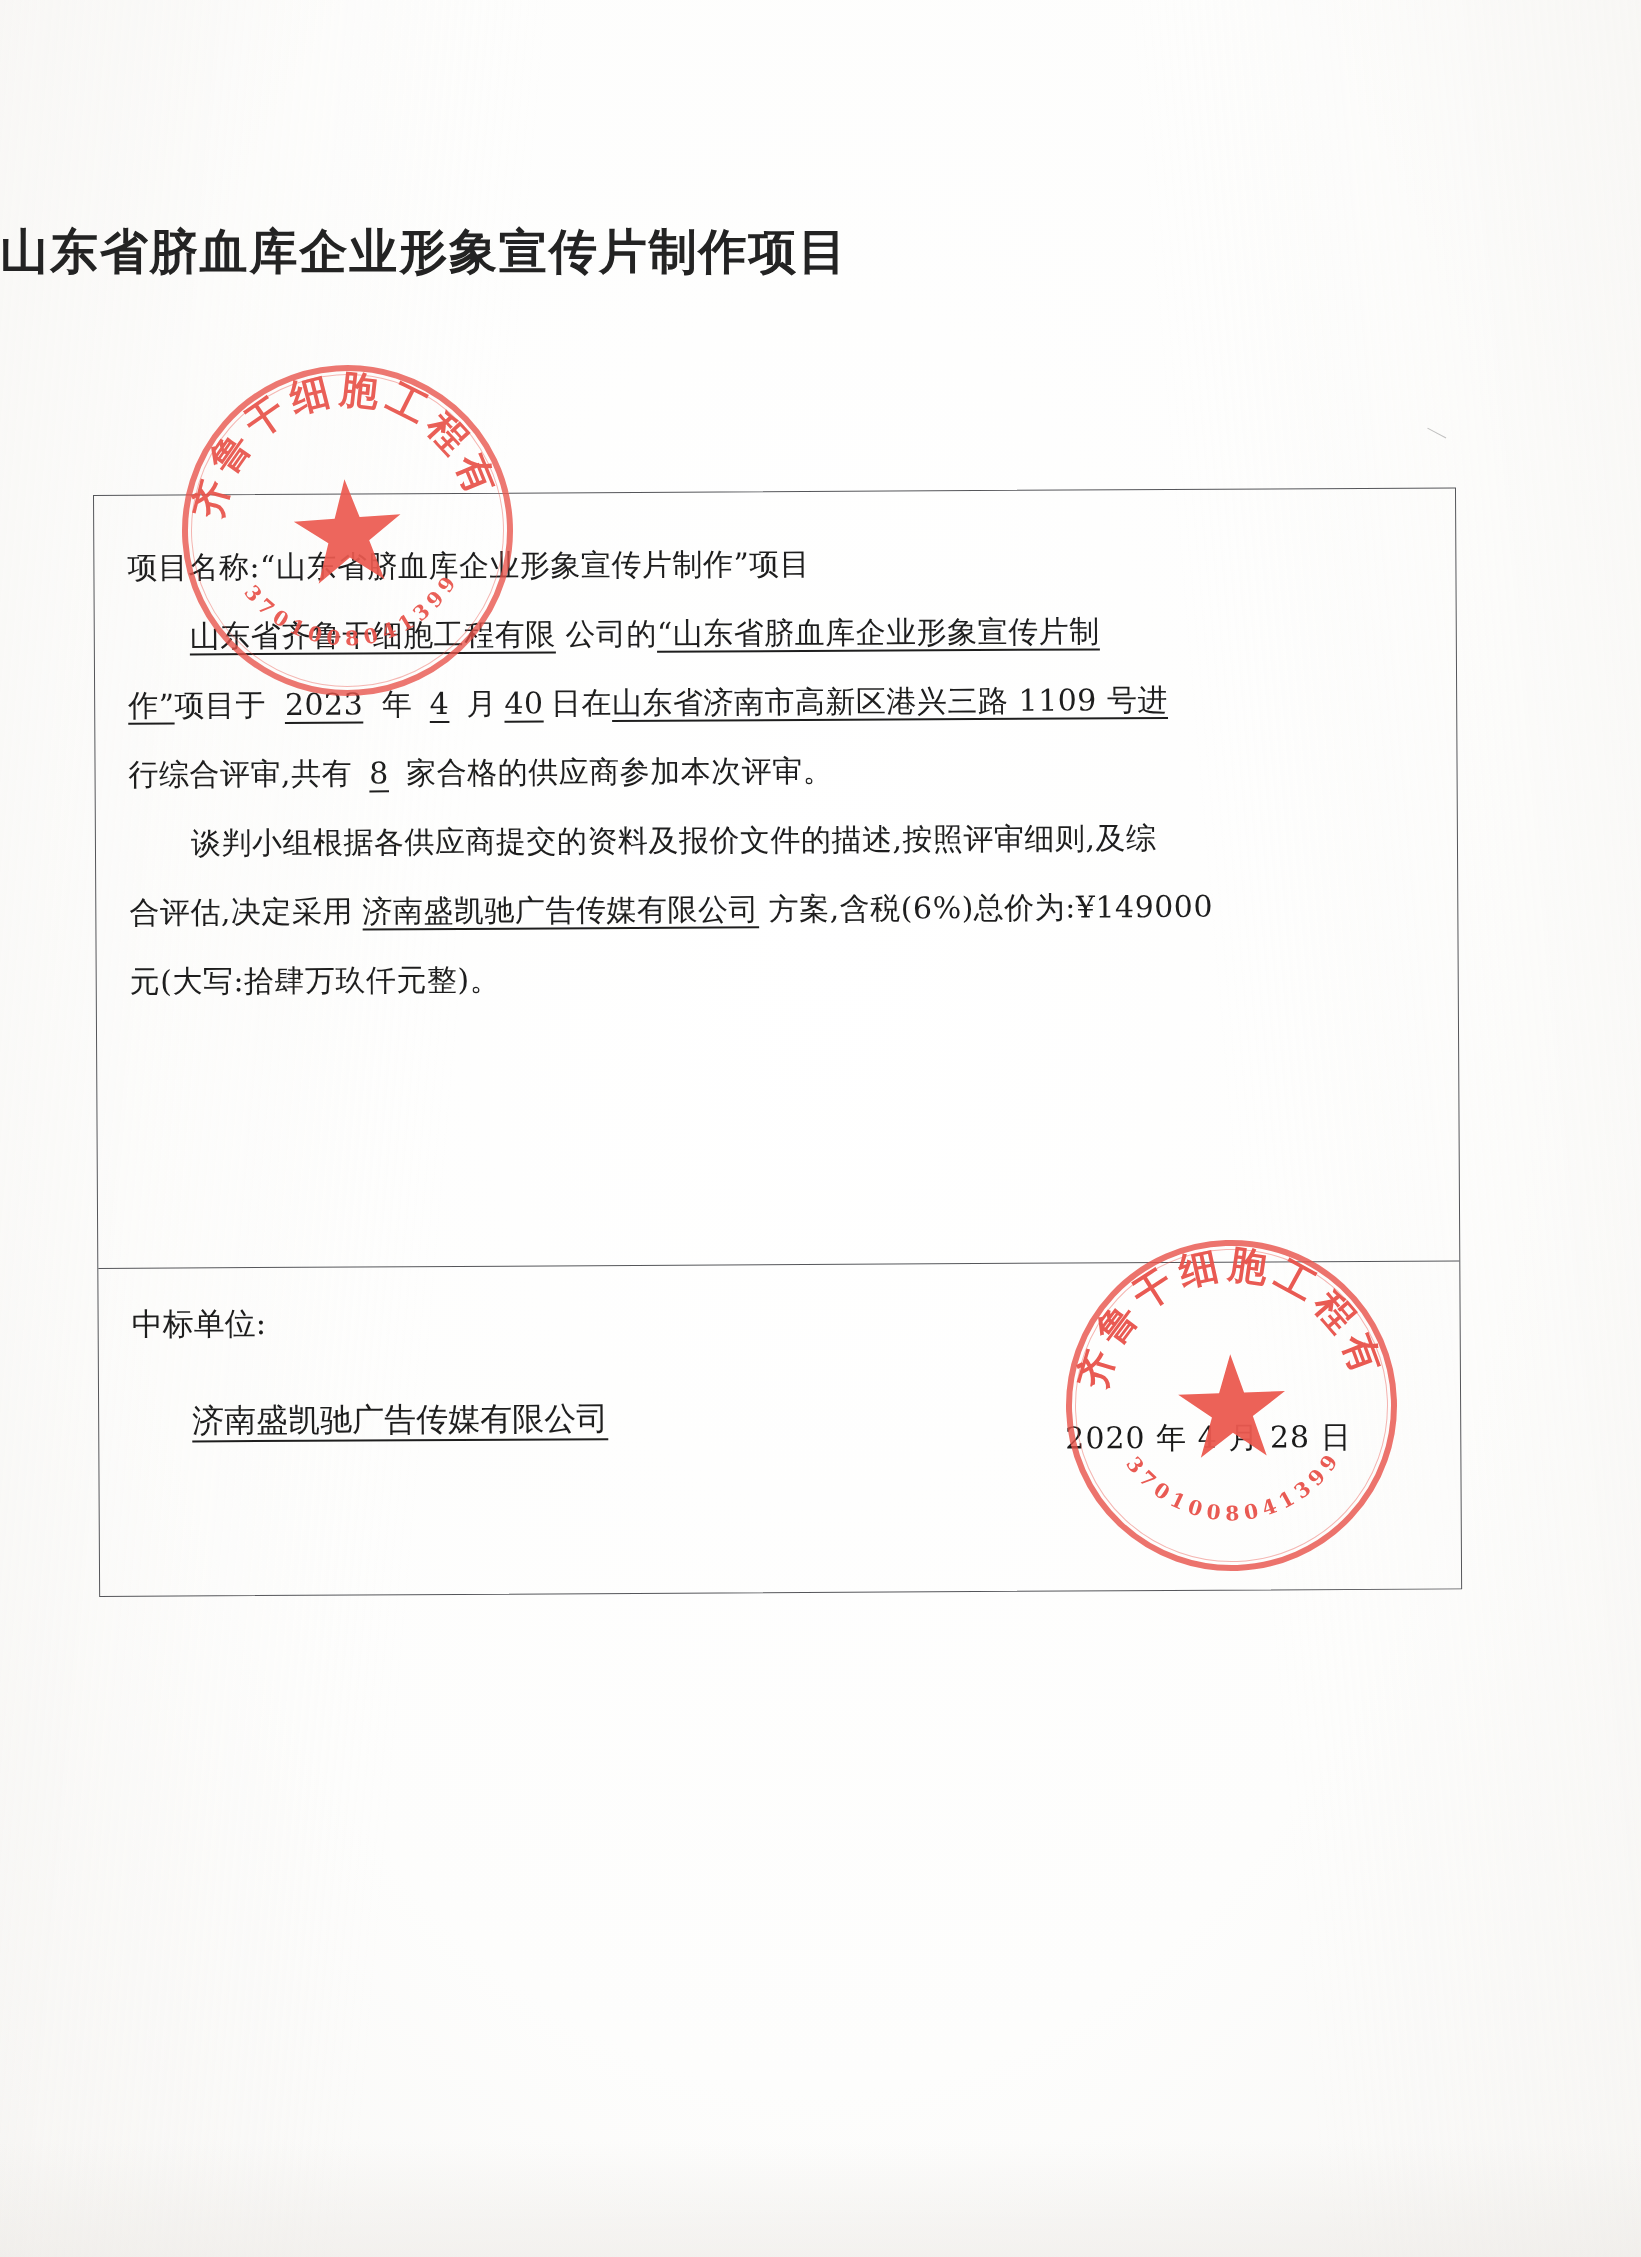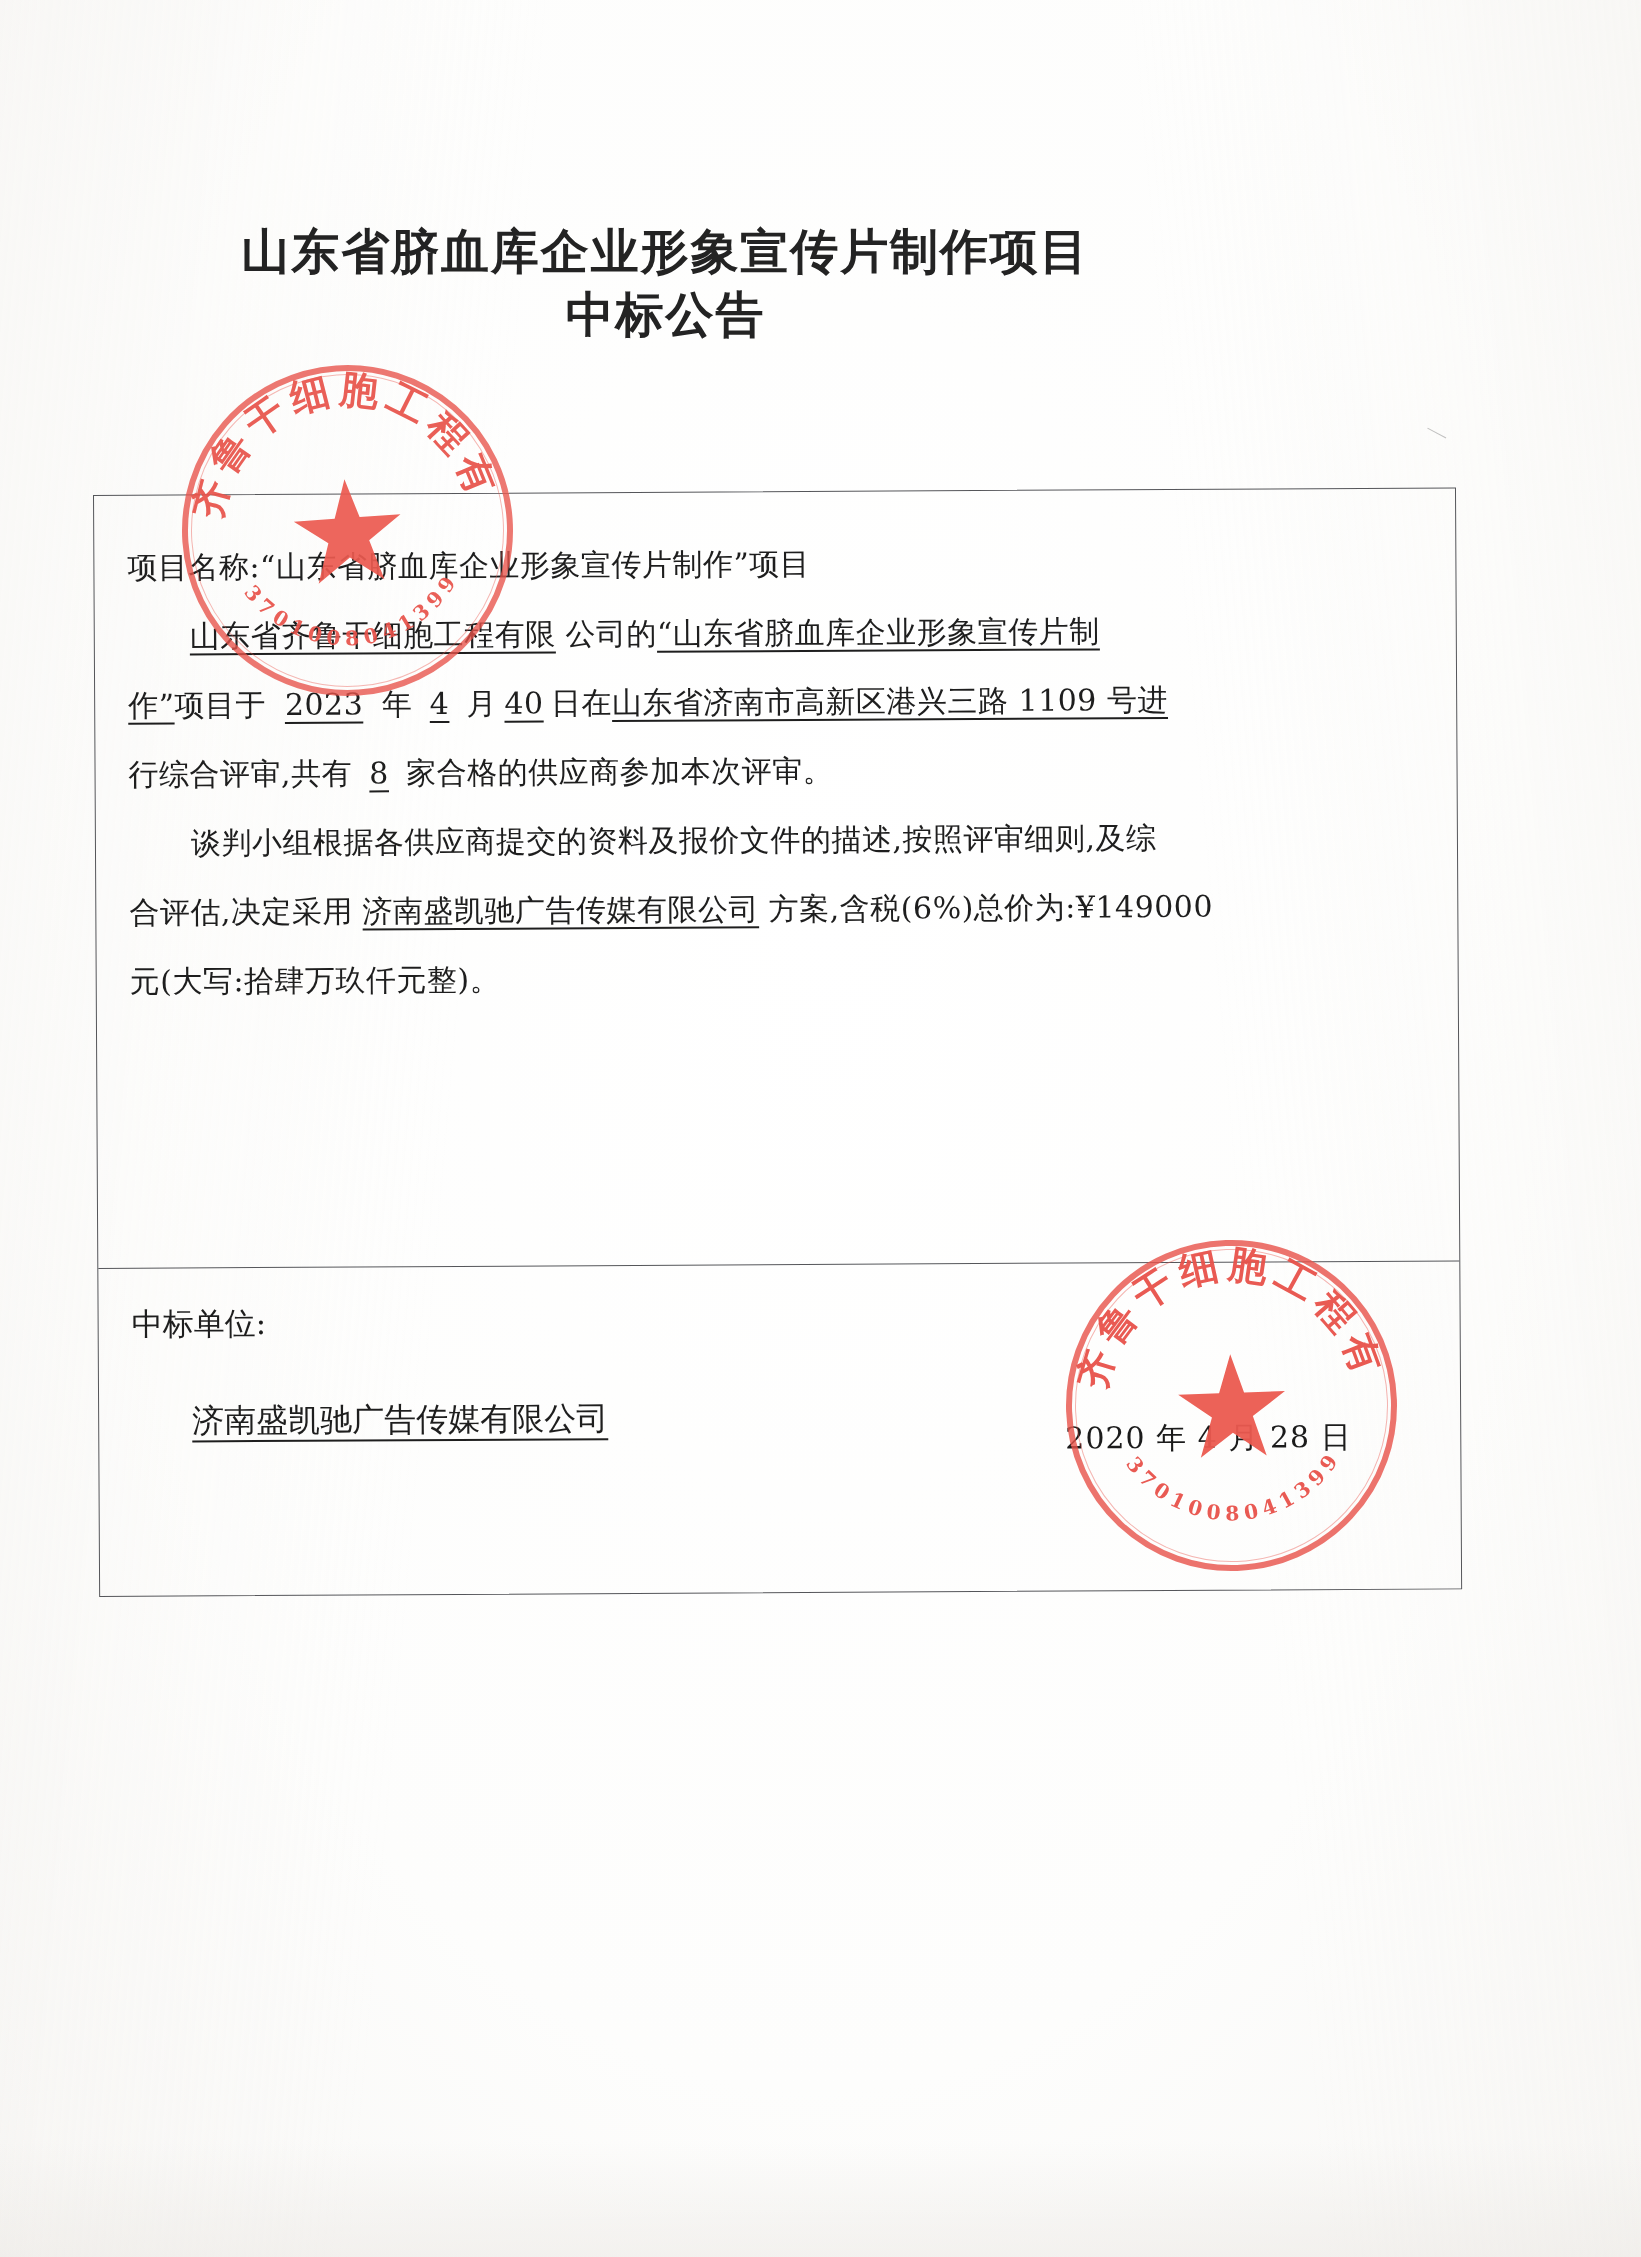--- a/index.html
+++ b/index.html
@@ -39,21 +39,20 @@
     background: linear-gradient(to bottom, rgba(255,255,255,0) 0%, rgba(236,233,229,.55) 100%);
     pointer-events: none;
   }
 
   
   #title-block {
     position: absolute;
     top: 220px;
     left: 0;
     width: 1331px;
-    text-align: center;
   }
   .title-line {
     font-family: "DejaVu Serif", "Liberation Serif", serif;
     font-weight: 700;
     font-size: 48px;
     letter-spacing: 1.9px;
     line-height: 1.32;
     color: #232323;
   }
 
@@ -199,21 +198,20 @@
   }
 </style>
 </head>
 <body>
 
 <div id="page">
   <div class="scan-noise"></div>
 
   <div id="title-block">
     <div class="title-line">山东省脐血库企业形象宣传片制作项目</div>
-    <div class="title-line">中标公告</div>
   </div>
 
   <div class="stray-mark"></div>
 
   <div id="doc-frame">
     <div id="row-divider"></div>
 
     <div id="body-cell">
 
       <div class="para">

